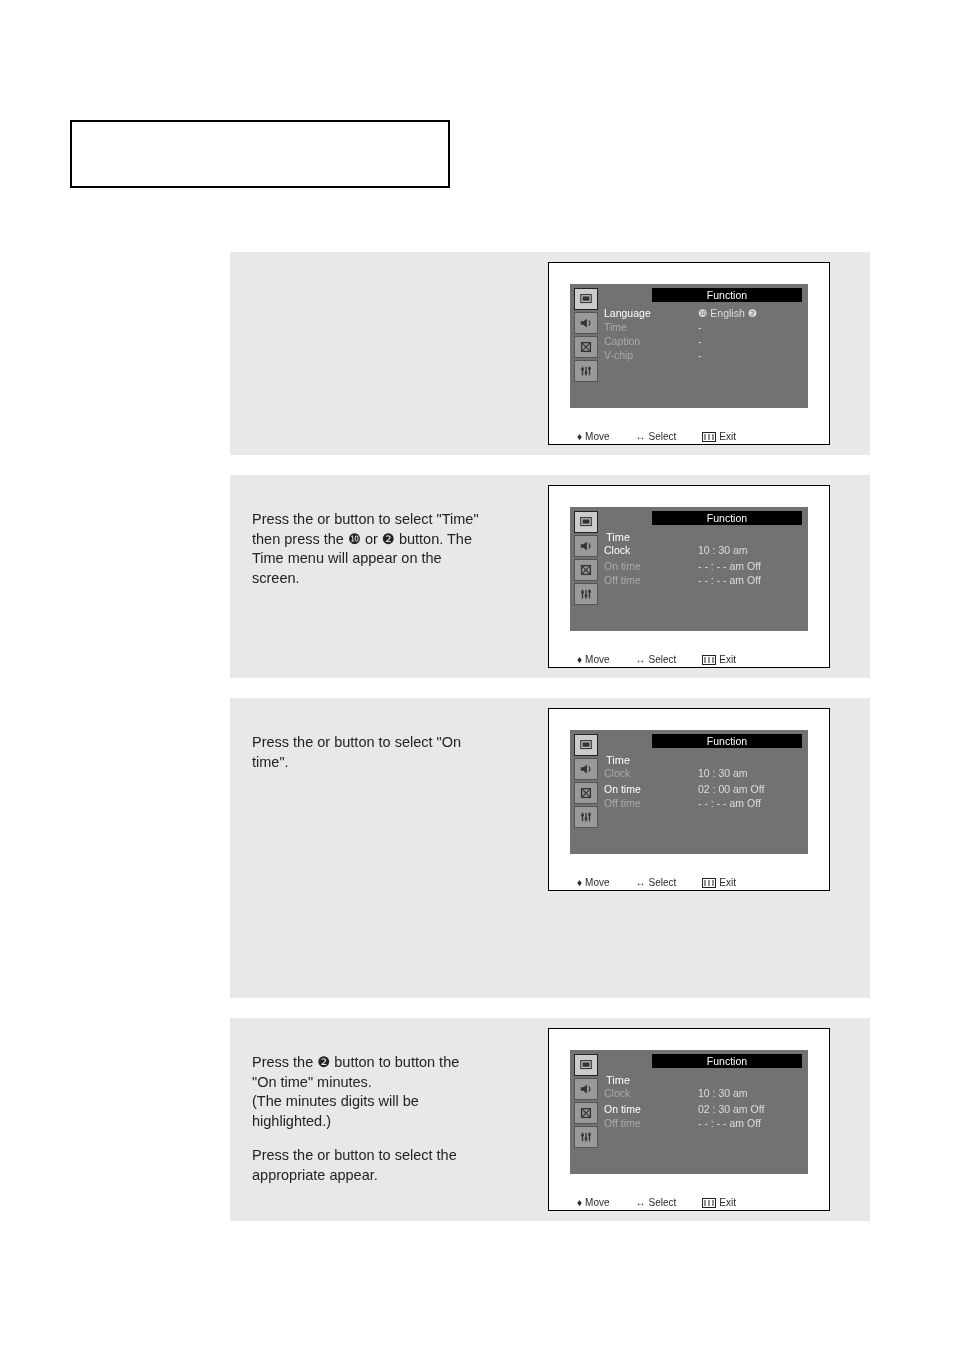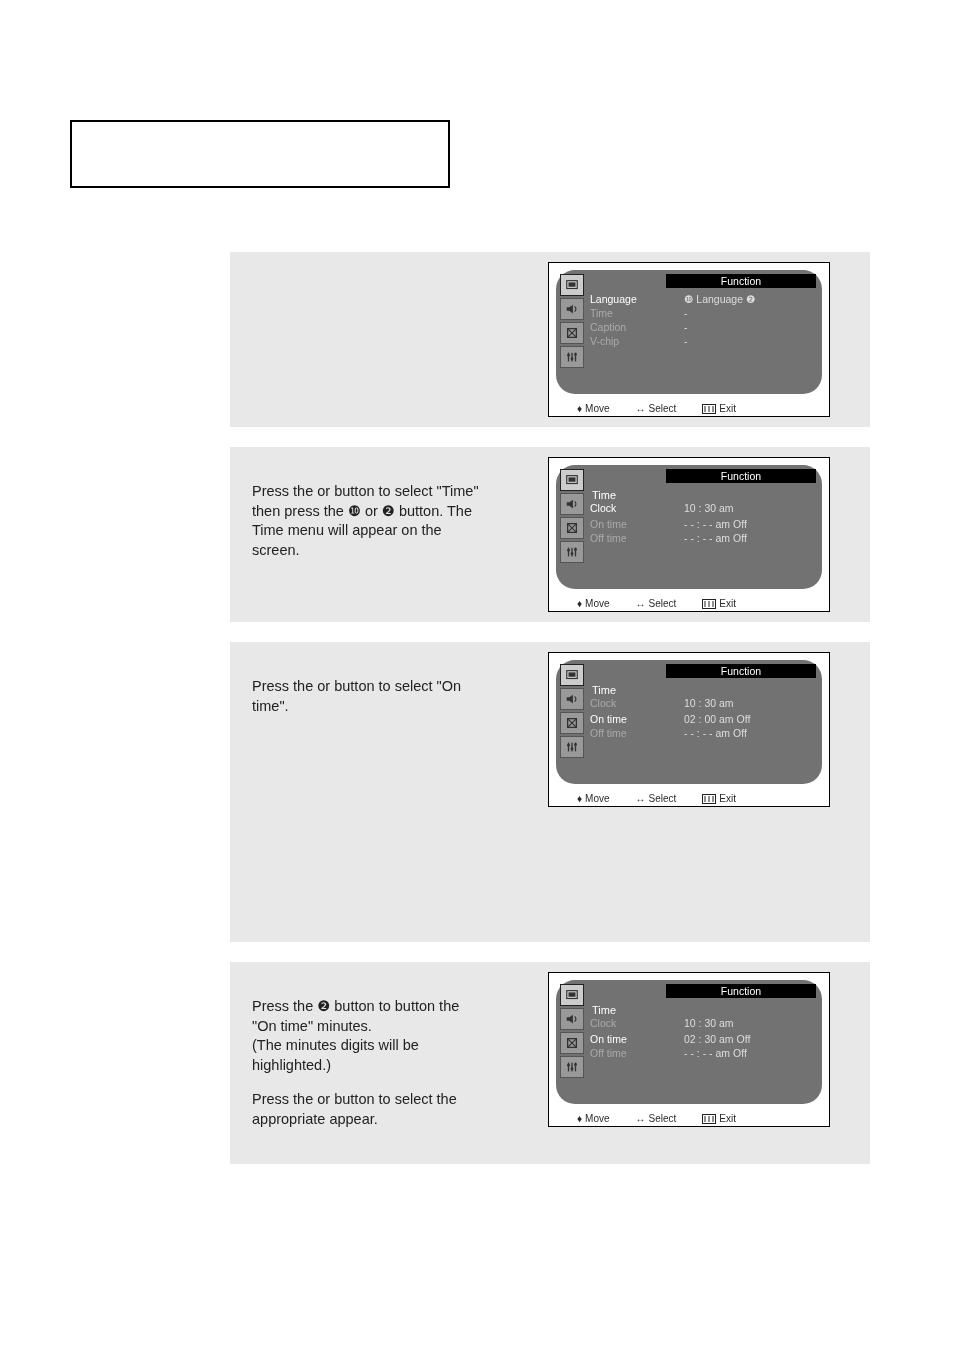--- a/index.html
+++ b/index.html
@@ -43,28 +43,27 @@
   .tall { min-height: 300px; }
   .fig {
     float: right;
     margin: 10px 40px 10px 0;
     border: 1px solid #000;
     background: #fff;
     width: 280px;
     position: relative;
   }
   .fig-inner {
-    margin: 7px;
+    margin: 21px;
     background: #727272;
     color: #e8e8e8;
     font-size: 10.5px;
     position: relative;
     padding: 4px 2px 2px 4px;
     min-height: 118px;
-    border-radius: 19px;
   }
   .banner {
     background: #000;
     color: #fff;
     font-size: 10.5px;
     text-align: center;
     position: absolute;
     top: 4px;
     right: 6px;
     width: 150px;
@@ -158,21 +157,21 @@
                   <line x1="12" y1="3" x2="12" y2="13" stroke="#333" stroke-width="1.5"></line>
                   <circle cx="4" cy="6" r="1.6" fill="#333"></circle>
                   <circle cx="8" cy="10" r="1.6" fill="#333"></circle>
                   <circle cx="12" cy="5" r="1.6" fill="#333"></circle>
                 </svg>
               </div>
           </div>
           <div class="menu-body">
             <div class="row">
                 <span class="lbl hi">Language</span>
-                <span class="val">❿   Language          ❷</span>
+                <span class="val">❿   English          ❷</span>
               </div>
             <div class="row">
                 <span class="lbl">Time</span>
                 <span class="val">-</span>
               </div>
             <div class="row">
                 <span class="lbl">Caption</span>
                 <span class="val">-</span>
               </div>
             <div class="row">

